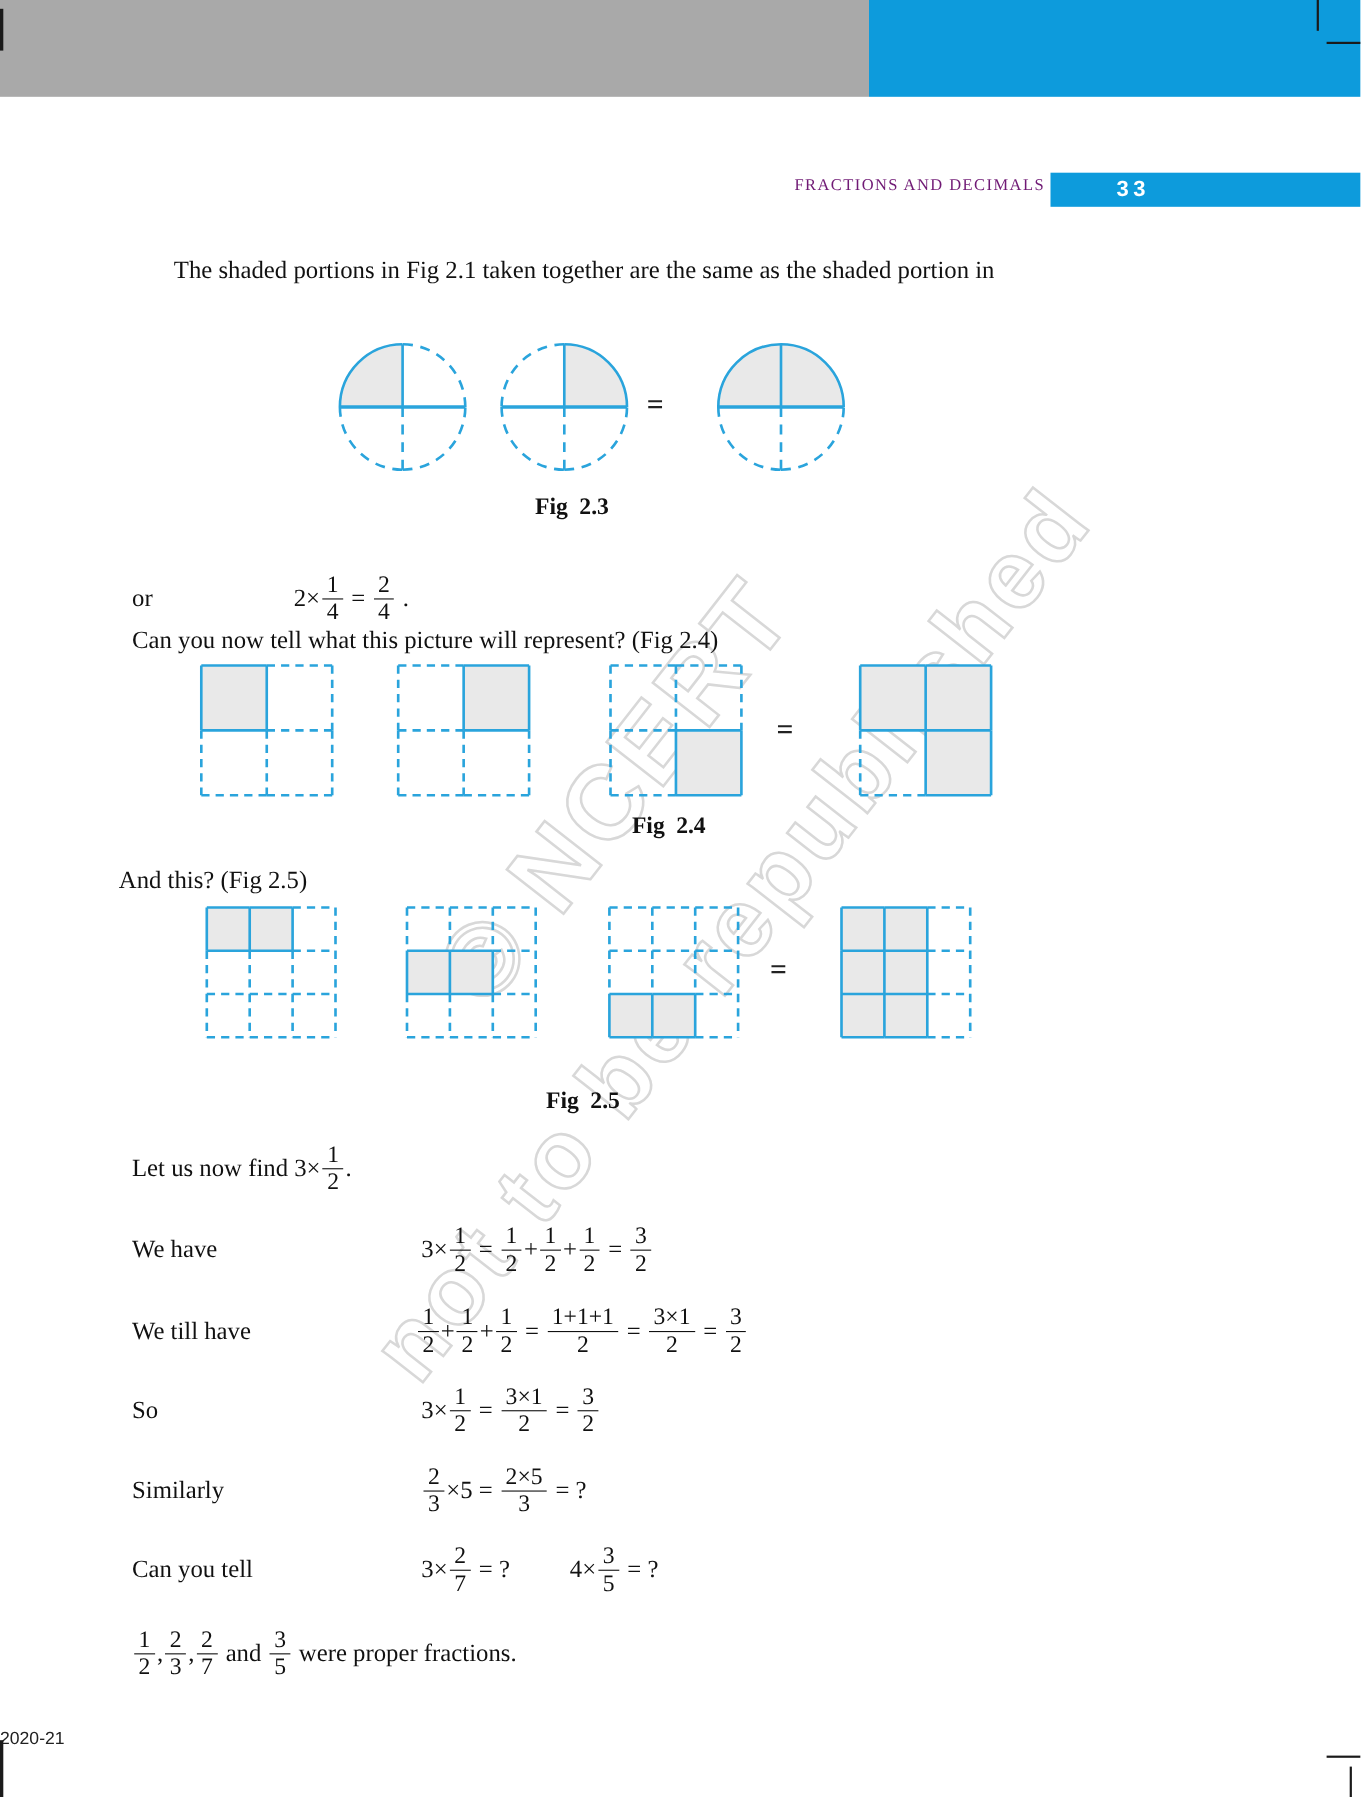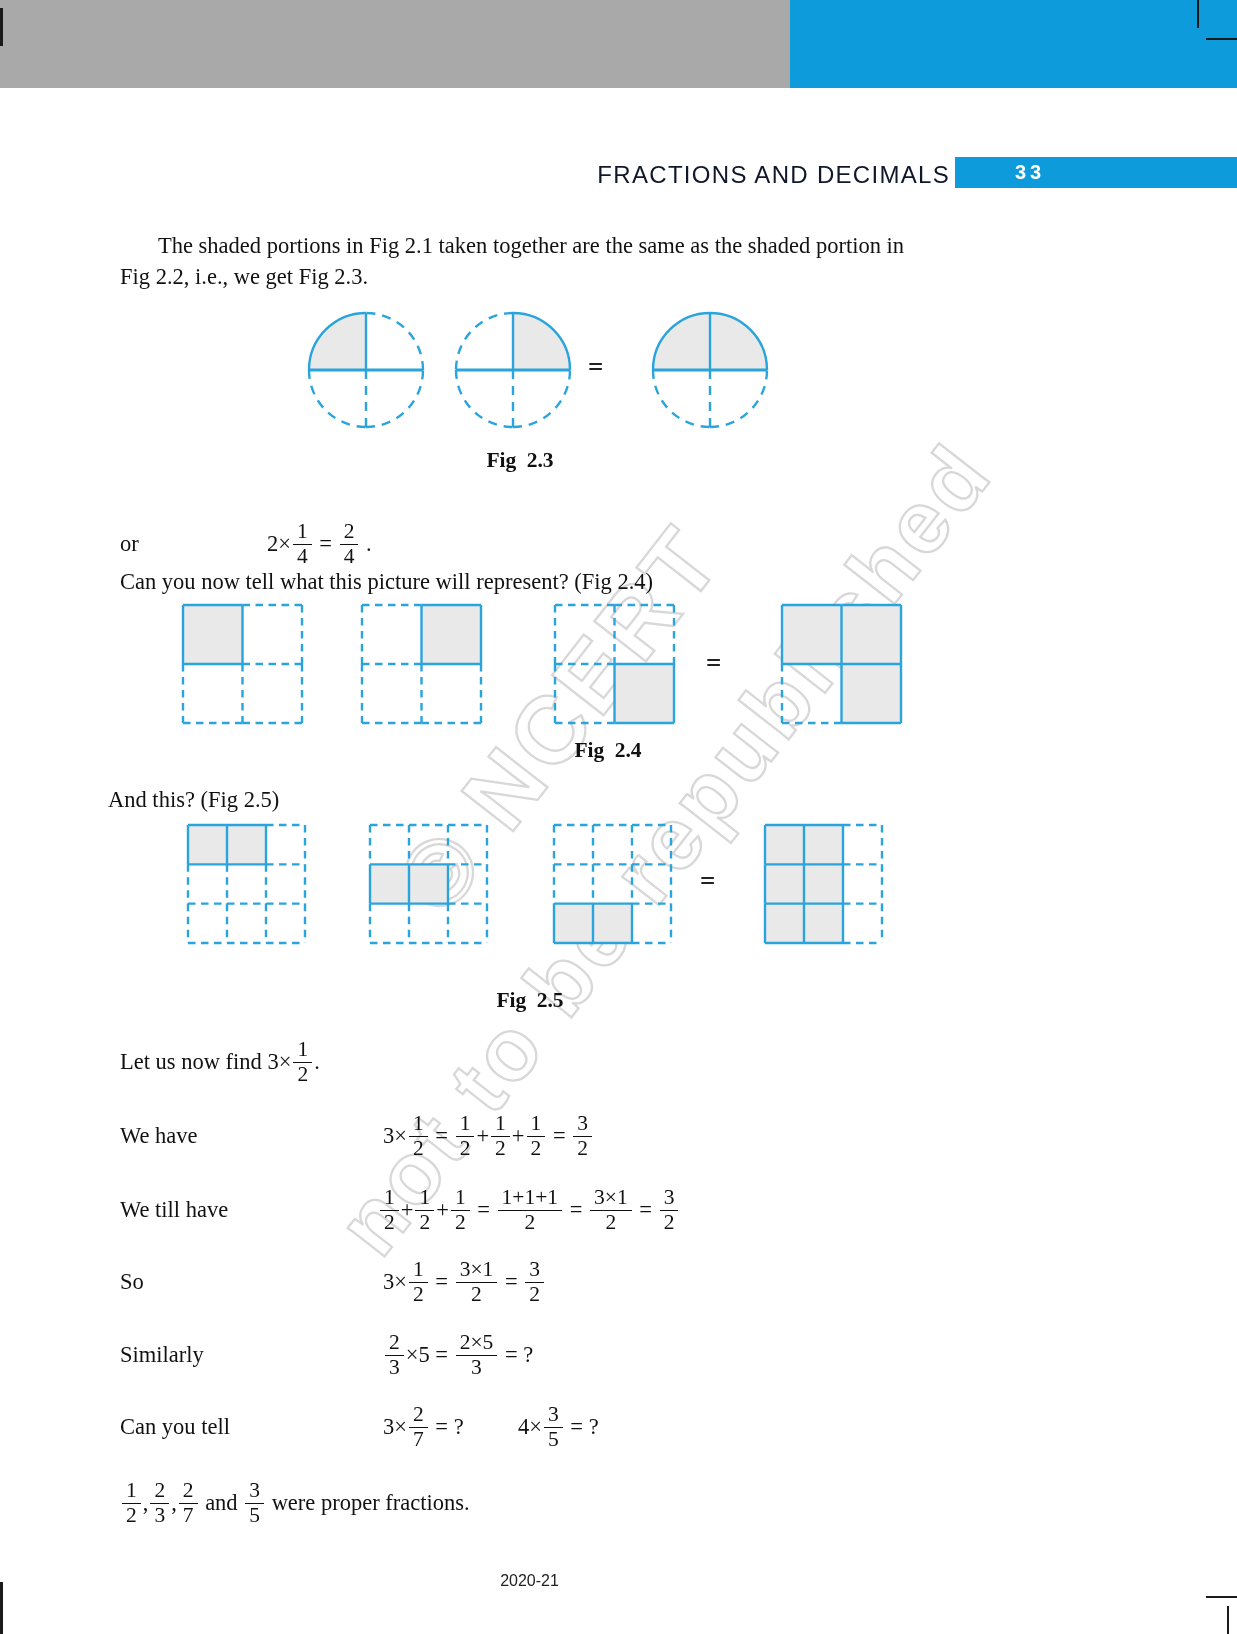--- a/index.html
+++ b/index.html
@@ -4,22 +4,22 @@
 <style>
   html,body{margin:0;padding:0;background:#ffffff;}
   .page{position:relative;width:1237px;height:1634px;background:#fff;overflow:hidden;
         font-family:"Liberation Serif",serif;color:#111;}
   .abs{position:absolute;}
   
   .bar-gray{left:0;top:0;width:790px;height:88px;background:#A9A9A9;z-index:0;}
   .bar-blue{left:790px;top:0;width:447px;height:88px;background:#0D9BDC;z-index:0;}
   .crop{position:absolute;background:#1a1a1a;z-index:5;}
   
-  .chapter-title{top:161px;right:287px;font-family:Liberation Sans, sans-serif;
-    font-size:24px;letter-spacing:1.3px;color:#0f172a;z-index:2;}
+  .chapter-title{top:161px;right:287px;font-family:Liberation Serif, serif;
+    font-size:15px;letter-spacing:1.3px;color:#701a75;z-index:2;}
   .pagebox{left:955px;top:157px;width:282px;height:31px;background:#0D9BDC;z-index:2;}
   .pagenum{display:block;padding-left:60px;line-height:31px;color:#fff;
     font-family:"Liberation Sans",sans-serif;font-weight:bold;font-size:20px;letter-spacing:4px;}
   
   .wm{position:absolute;z-index:1;font-family:"Liberation Sans",sans-serif;font-weight:bold;
       color:#ffffff;-webkit-text-stroke:2.3px #D8D8D8;letter-spacing:5px;white-space:nowrap;}
   .wm1{left:330px;top:665px;font-size:95px;transform:rotate(-52deg);}
   .wm2{left:165px;top:798px;font-size:88px;transform:rotate(-52deg);}
   
   .bodytext{font-size:22.5px;line-height:31px;z-index:2;}
@@ -31,21 +31,21 @@
   .fig-eq{position:absolute;z-index:2;font-size:27px;font-weight:600;color:#222;}
   
   .row{position:absolute;left:120px;width:1040px;height:56px;display:flex;align-items:center;z-index:2;margin-top:24px;}
   .rowlabel{position:absolute;left:0;font-size:22.5px;}
   .eq{position:absolute;display:flex;align-items:center;font-size:22.5px;}
   .eq .t{white-space:pre;}
   .frac{display:inline-block;text-align:center;vertical-align:middle;margin:0 2px;
         font-size:21.5px;line-height:1.08;}
   .frac .num{display:block;padding:0 4px 1px 4px;border-bottom:1.6px solid #111;}
   .frac .den{display:block;padding:0 4px;}
-  .footer{left:0;top:1572px;width:1059px;text-align:center;z-index:2;
+  .footer{left:0;top:1572px;width:1059px;z-index:2;
     font-family:"Liberation Sans",sans-serif;font-size:16px;color:#222;}
 </style>
 </head>
 <body>
 
 <div class="page">
 
   <div class="abs bar-gray"></div>
   <div class="abs bar-blue"></div>
 
@@ -59,21 +59,20 @@
   <div class="wm wm1">© NCERT</div>
   <div class="wm wm2">not to be republished</div>
 
   <div class="abs chapter-title">FRACTIONS AND DECIMALS</div>
   <div class="abs pagebox">
     <span class="pagenum">33</span>
   </div>
 
   <div class="abs bodytext para">
     <div class="indent">The shaded portions in Fig 2.1 taken together are the same as the shaded portion in</div>
-    <div>Fig 2.2, i.e., we get Fig 2.3.</div>
   </div>
 
   <div class="figel" style="left:304px;top:308px"><svg width="124" height="124" viewBox="0 0 124 124">
         <path d="M62 62 L62 5 A57 57 0 0 0 5 62 Z" fill="#E9E9E9" stroke="none"></path>
         <path d="M62 5 A57 57 0 0 0 5 62" fill="none" stroke="#2AA4DC" stroke-width="2.4"></path>
         <path d="M119 62 A57 57 0 0 0 62 5" fill="none" stroke="#2AA4DC" stroke-width="2.4" stroke-dasharray="9 7"></path>
         <path d="M5 62 A57 57 0 0 0 62 119" fill="none" stroke="#2AA4DC" stroke-width="2.4" stroke-dasharray="9 7"></path>
         <path d="M62 119 A57 57 0 0 0 119 62" fill="none" stroke="#2AA4DC" stroke-width="2.4" stroke-dasharray="9 7"></path>
         <line x1="5" y1="62" x2="119" y2="62" stroke="#2AA4DC" stroke-width="3.2"></line>
         <line x1="62" y1="5" x2="62" y2="62" stroke="#2AA4DC" stroke-width="2.4"></line>

